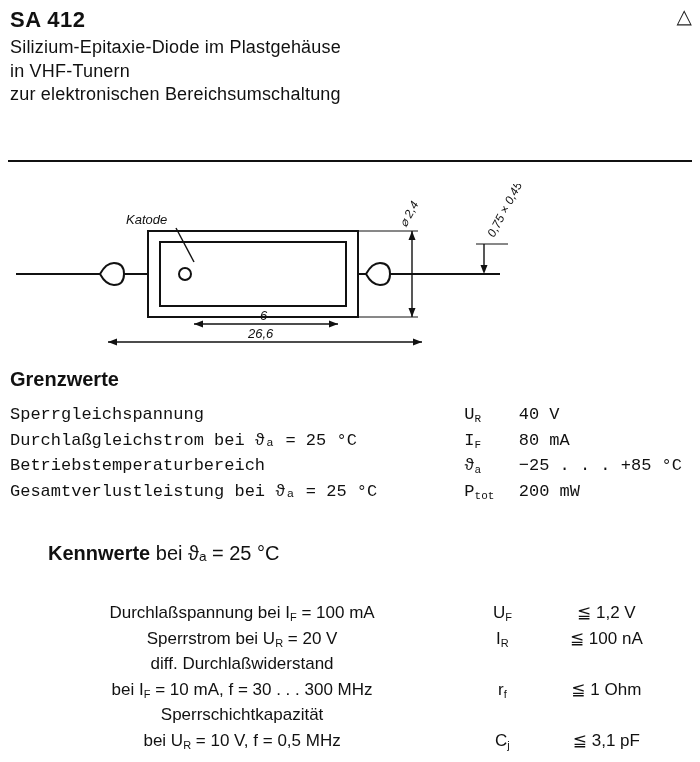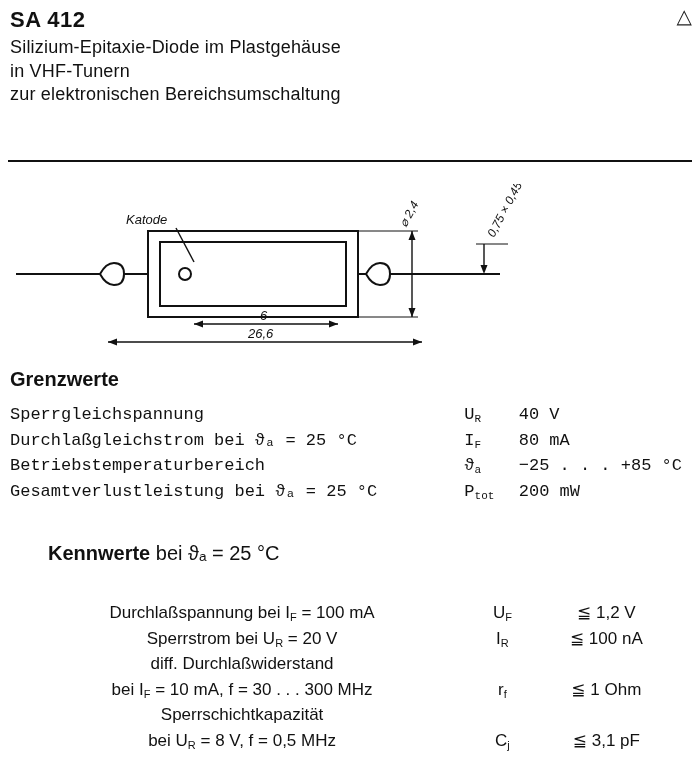--- a/index.html
+++ b/index.html
@@ -259,20 +259,20 @@
       <td class="desc"><span>bei I</span><sub>F</sub><span> = 10 mA, f = 30 . . . 300 MHz</span></td>
       <td class="sym"><span>r</span><sub>f</sub></td>
       <td class="val">≦ 1 Ohm</td>
     </tr>
     <tr>
       <td class="desc"><span>Sperrschichtkapazität</span></td>
       <td class="sym"></td>
       <td class="val"></td>
     </tr>
     <tr>
-      <td class="desc"><span>bei U</span><sub>R</sub><span> = 8 V, f = 0,5 MHz</span></td>
+      <td class="desc"><span>bei U</span><sub>R</sub><span> = 10 V, f = 0,5 MHz</span></td>
       <td class="sym"><span>C</span><sub>j</sub></td>
       <td class="val">≦ 3,1 pF</td>
     </tr>
   </tbody>
     </table>
 
 </div>
 
 </body></html>

